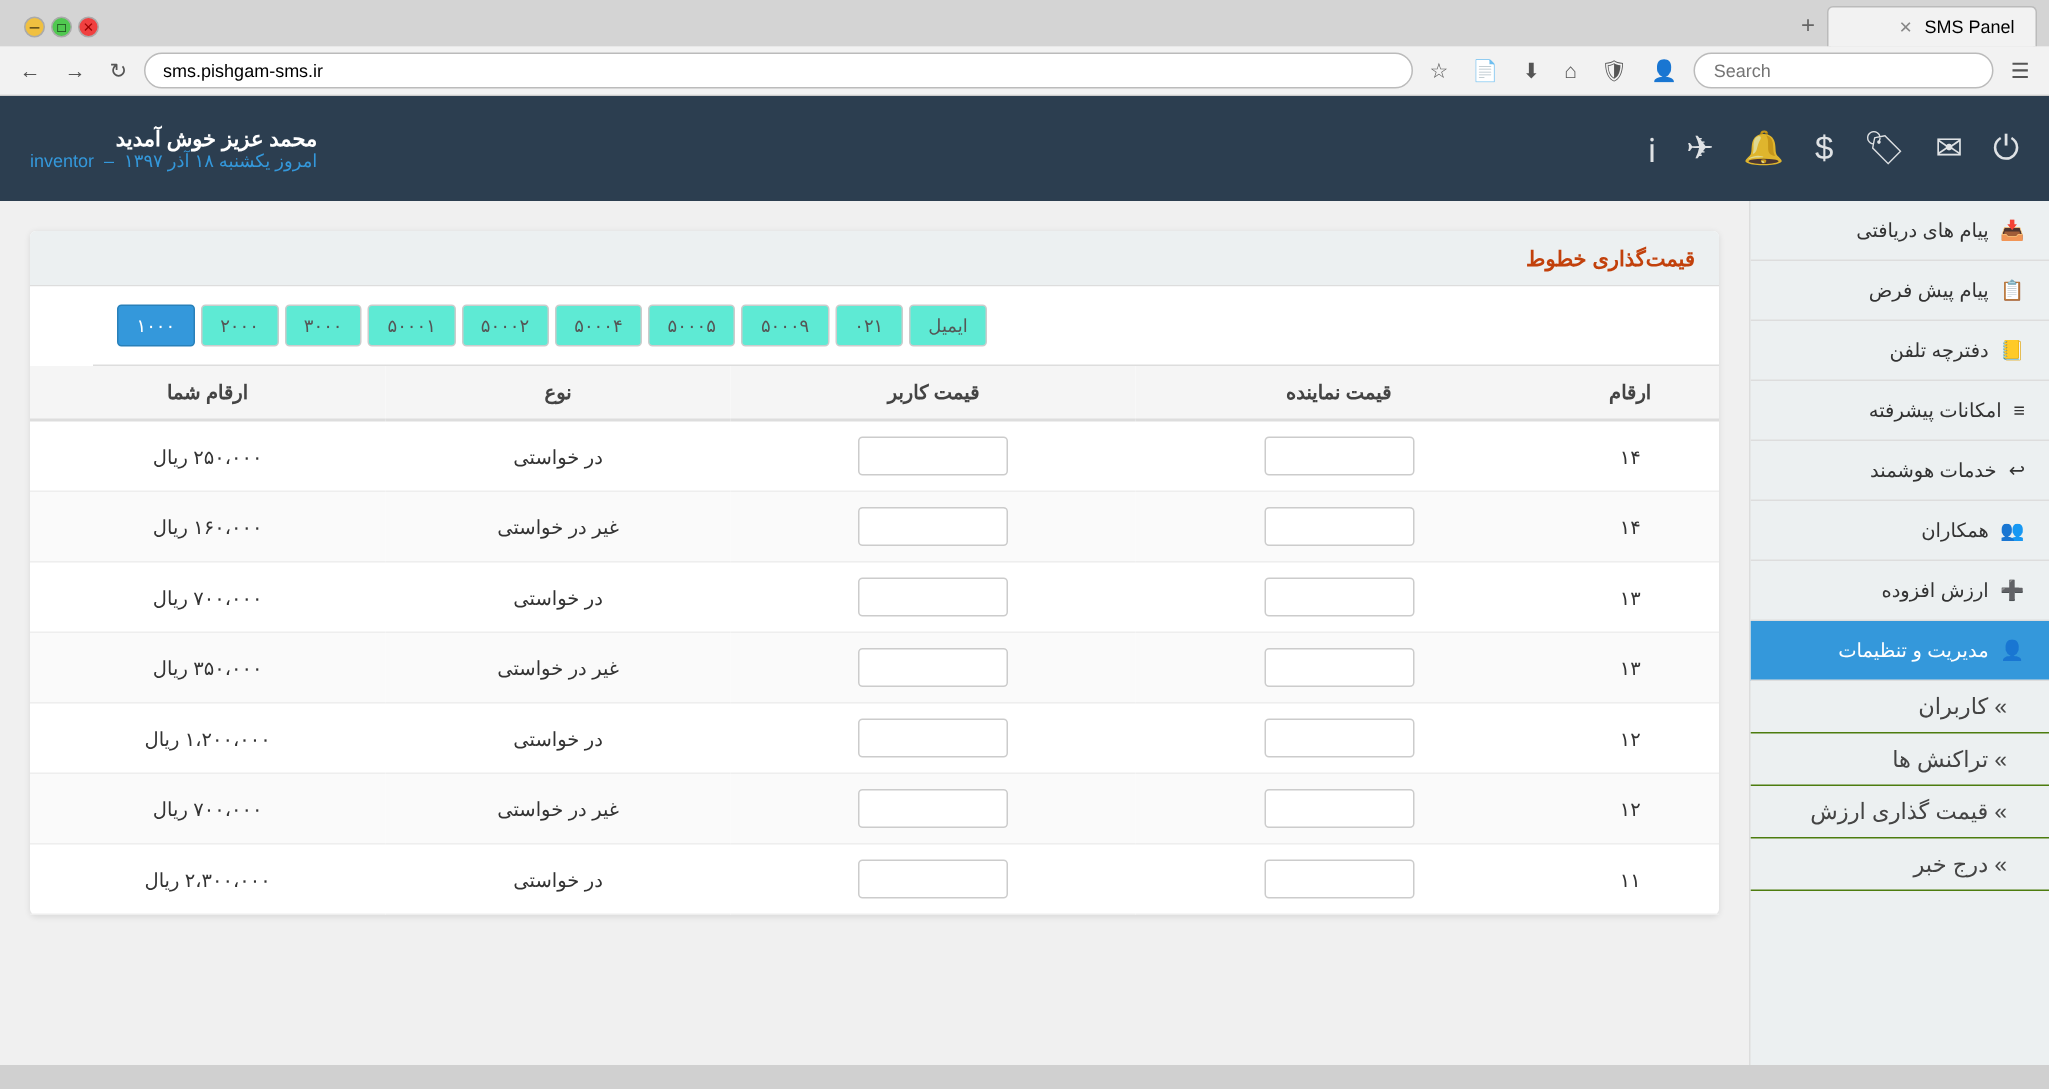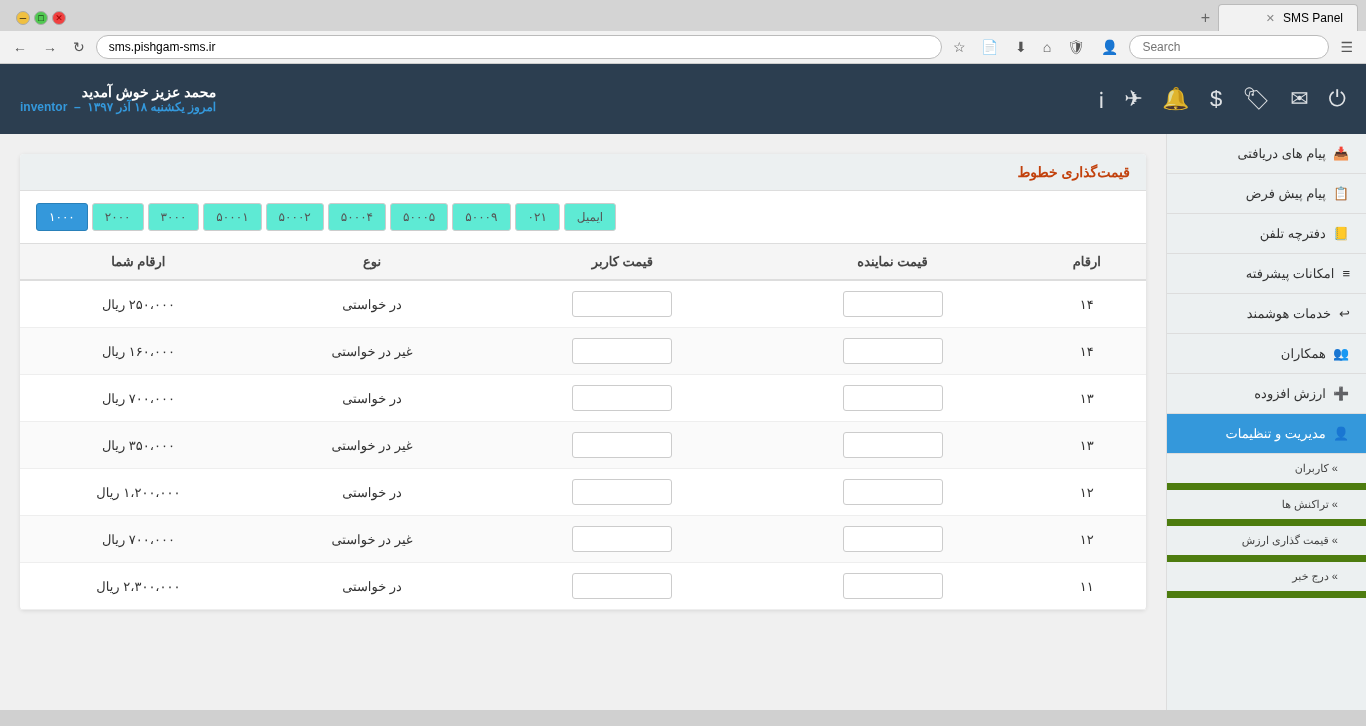--- a/index.html
+++ b/index.html
@@ -133,21 +133,20 @@
     }
     .header-user .name {
       font-weight: bold;
       font-size: 14px;
       text-align: right;
     }
     .header-user .date {
       color: #3498db;
       font-size: 12px;
       text-align: right;
-      font-weight: bold;
     }
 
     
     .info-bar {
       background: #3d5166;
       color: #aaa;
       font-size: 11px;
       padding: 4px 20px;
       text-align: right;
       direction: rtl;
@@ -178,24 +177,24 @@
       gap: 8px;
       border-bottom: 1px solid #ddd;
       direction: rtl;
     }
     .sidebar-item.active {
       background: #3498db;
       color: white;
     }
     .sidebar-sub {
       padding: 8px 28px;
-      font-size: 11px;
+      font-size: 15px;
       color: #444;
       cursor: pointer;
-      border-bottom: 7px solid #4d7c0f;
+      border-bottom: 1px solid #4d7c0f;
       direction: rtl;
     }
     .sidebar-sub.active { color: #3498db; font-weight: bold; }
     .sidebar-sub::before { content: '» '; }
 
     
     .content {
       flex: 1;
       background: #f0f0f0;
       padding: 20px;
@@ -219,20 +218,21 @@
     }
 
     
     .tabs-row {
       display: flex;
       flex-direction: row-reverse;
       padding: 12px 16px;
       gap: 4px;
       border-bottom: 1px solid #ddd;
       flex-wrap: wrap;
+      margin-left: 42px;
     }
     .tab-btn {
       padding: 6px 12px;
       border: 1px solid #ccc;
       background: #5eead4;
       cursor: pointer;
       font-size: 12px;
       color: #555;
       border-radius: 3px;
       font-family: Tahoma, Arial, sans-serif;

